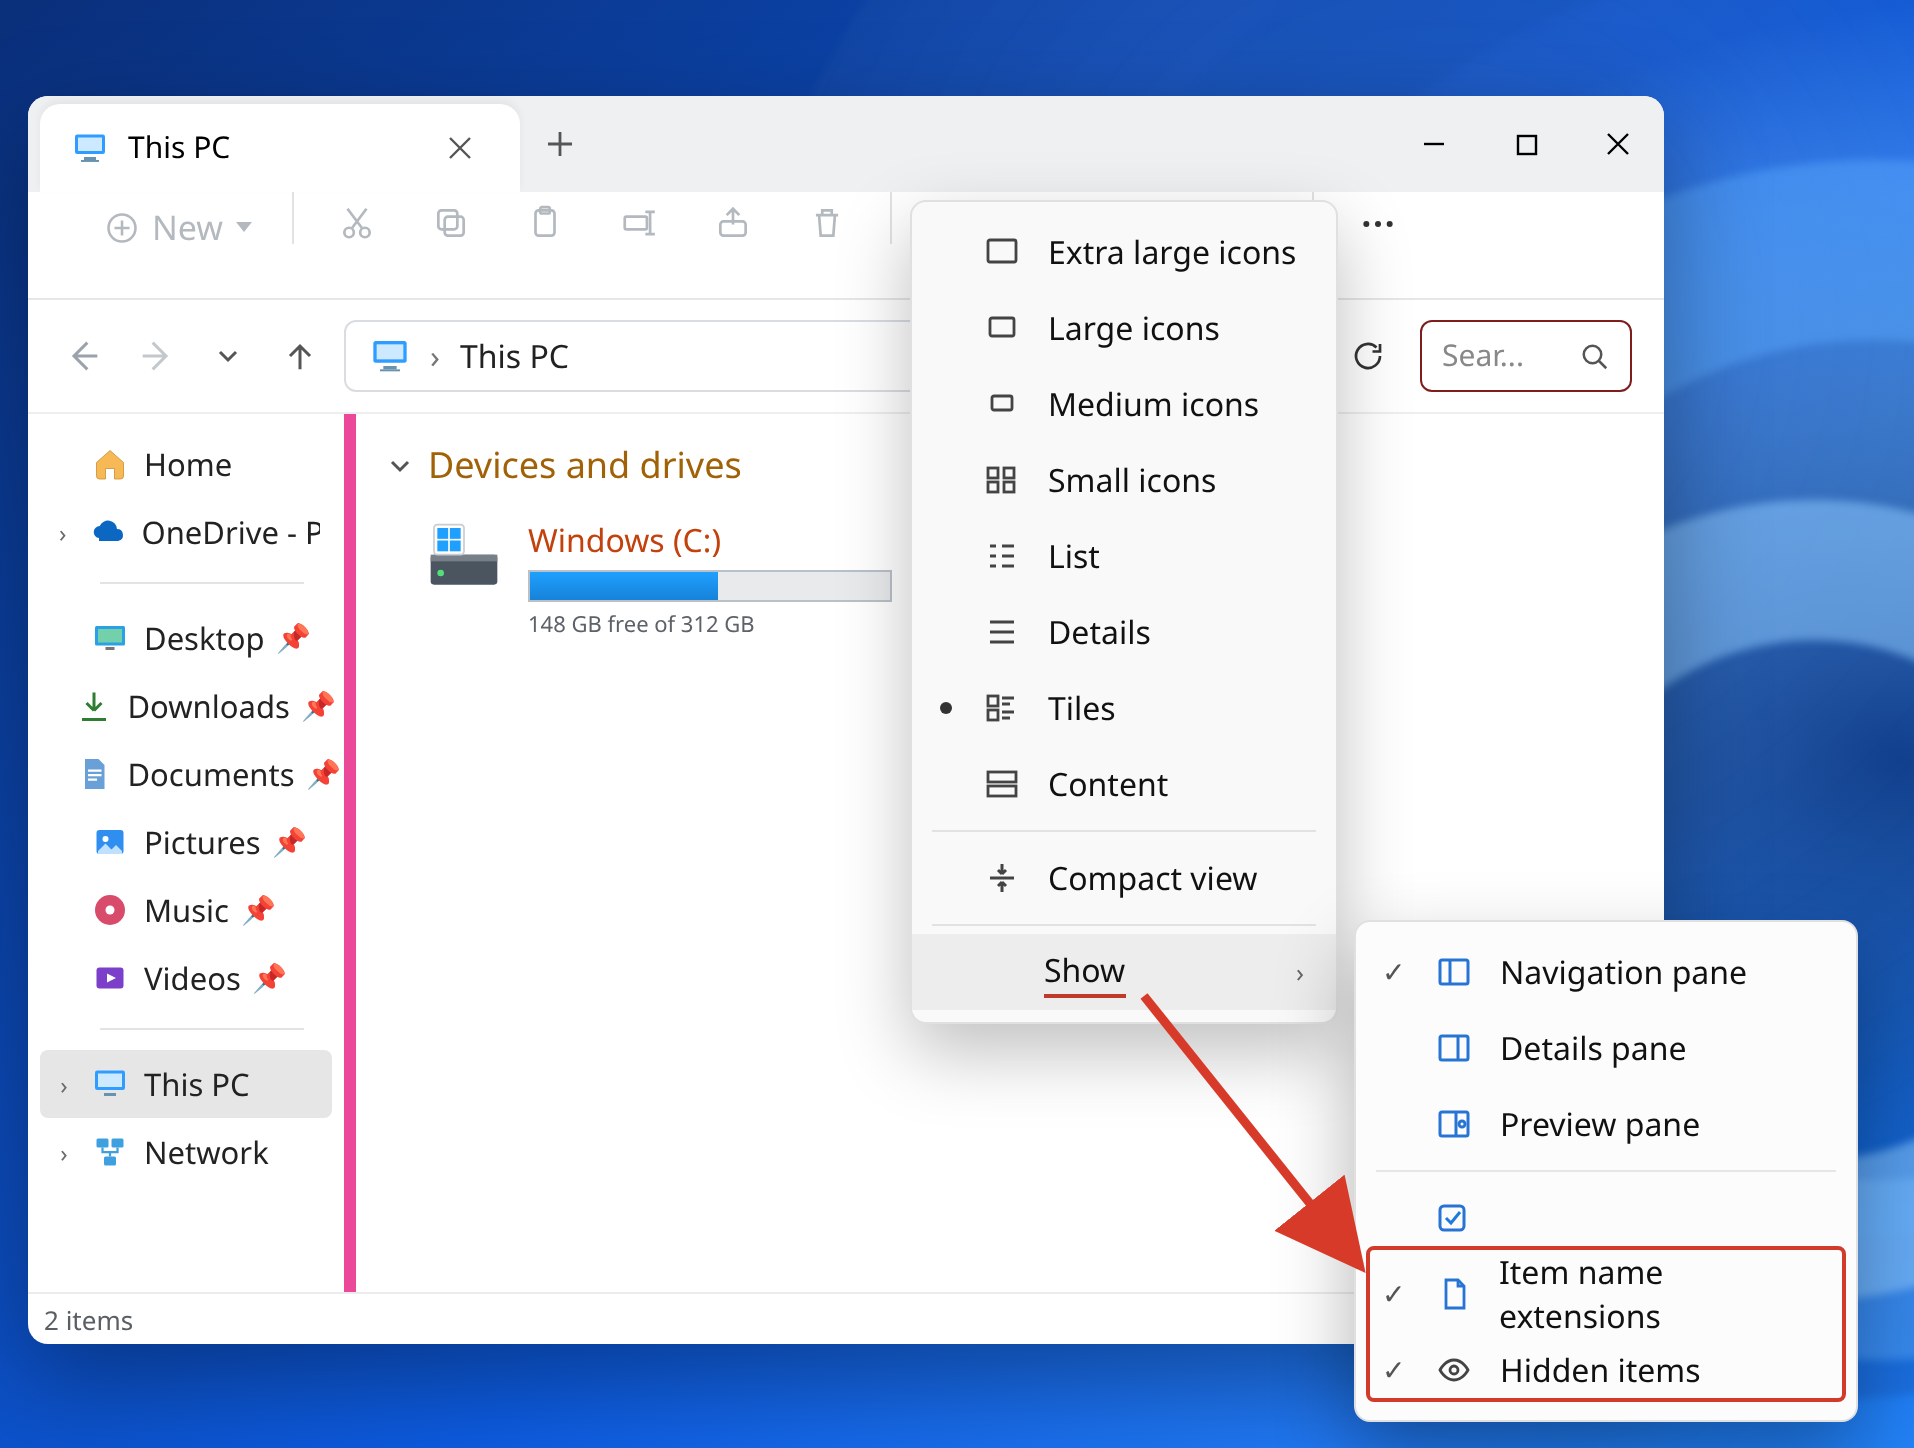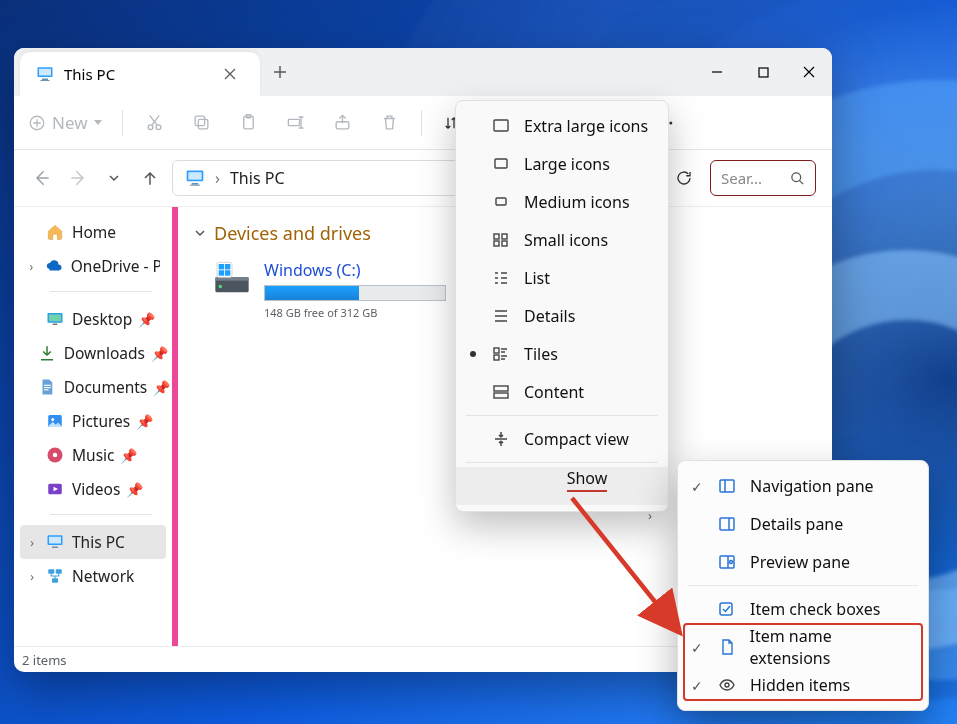--- a/index.html
+++ b/index.html
@@ -36,21 +36,21 @@
   }
   .tab-icon { width:18px; height:18px; display:inline-flex; }
   .tab-close { margin-left:auto; width:28px; height:28px; display:flex; align-items:center; justify-content:center; border-radius:4px; color:#555; cursor:pointer;}
   .newtab { width:40px; display:flex; align-items:center; justify-content:center; color:#555; font-size:20px; cursor:pointer;}
   .spacer { flex:1; }
   .winbtns { display:flex; }
   .winbtn { width:46px; display:flex; align-items:center; justify-content:center; color:#000;}
   .winbtn svg{stroke:#000;}
 
   
-  .toolbar { height:54px; display:flex; align-items:center; gap:4px; padding:0 4px; border-bottom:1px solid #e6e6e6; color:#9aa2ab; }
+  .toolbar { height:54px; display:flex; align-items:flex-start; gap:4px; padding:0 28px; border-bottom:1px solid #e6e6e6; color:#9aa2ab; }
   .tbtn { display:flex; align-items:center; gap:6px; padding:6px 10px; border-radius:6px; font-size:17px; color:#6a7078; cursor:pointer;}
   .tbtn.disabled{ color:#b3b9bf; }
   .tbtn.icononly{ padding:6px 12px;}
   .divider { width:1px; height:26px; background:#e2e2e2; margin:0 6px; }
   .caret{ width:0;height:0;border-left:4px solid transparent;border-right:4px solid transparent;border-top:5px solid currentColor; display:inline-block;}
   .toolbtn-black{ color:#333; }
 
   
   .addressrow { display:flex; align-items:center; gap:8px; padding:10px 16px 10px 14px; }
   .navarrow { width:28px; height:28px; display:flex; align-items:center; justify-content:center; color:#777; cursor:pointer;}
@@ -72,21 +72,21 @@
   .pin{ color:#8f9498; font-size:14px; margin-left:-2px;}
   .navitem.selected{ background:#e6e6e6; }
   .hide-chev .chevleft{visibility:hidden;}
 
   .content { flex:1; padding:8px 16px; position:relative; overflow:hidden;}
   .section-head{ display:flex; align-items:center; gap:8px; color:#a16207; font-size:18px; cursor:pointer; padding:6px 0;}
   .section-head .sectchev{ color:#555; font-size:12px;}
   .drive{ display:flex; gap:12px; padding:8px 0 0 18px; }
   .drive-icon{ width:40px; height:40px; display:inline-flex;}
   .drive-info{ display:flex; flex-direction:column; gap:4px;}
-  .drive-name{ font-size:16px; color:#1d4ed8;}
+  .drive-name{ font-size:16px; color:#c2410c;}
   .drive-bar{ width:182px; height:16px; border:1px solid #b9c1c8; background:#e8eaec; overflow:hidden;}
   .drive-fill{ height:100%; background:linear-gradient(#1ea0ff,#1782d8);}
   .drive-free{ font-size:11px; color:#5c6268;}
   .drive-partial{ position:absolute; left:280px; top:58px; width:10px; height:56px; background:#fff; overflow:hidden;}
   .drive-partial .pbar{ position:absolute; left:-14px; }
 
   .statusbar{ height:26px; border-top:1px solid #ececec; display:flex; align-items:center; padding:0 8px; font-size:13px; color:#5a5f65;}
 
   
   .menu{
@@ -527,21 +527,21 @@
   <div class="msep"></div>
   <div class="mitem">
       <span class="mic">
         <svg width="16" height="16" viewBox="0 0 16 16" stroke="#444" stroke-width="1.5" fill="none">
           <path d="M8 1v5m0 0l-2-2m2 2l2-2M8 15v-5m0 0l-2 2m2-2l2 2M2 8h12"></path>
         </svg>
       </span>
       <span class="txt">Compact view</span>
     </div>
   <div class="msep"></div>
-  <div class="mitem hover showitem" style="justify-content:flex-start;padding-left:66px;flex-direction:column;">
+  <div class="mitem hover showitem" style="justify-content:flex-start;padding-left:66px;">
     <span class="label">Show</span>
     <span class="sub">›</span>
   </div>
 </div>
 
 <div class="submenu">
   <div class="mitem">
       <span class="check">✓</span>
       <span class="mic">
         <svg width="16" height="16" viewBox="0 0 16 16" fill="none" stroke="#2874d4" stroke-width="1.5">
@@ -571,21 +571,20 @@
       <span class="txt">Preview pane</span>
     </div>
   <div class="sbsep"></div>
   <div class="mitem">
       <span class="mic">
         <svg width="16" height="16" viewBox="0 0 16 16" fill="none" stroke="#2874d4" stroke-width="1.5">
           <rect x="1" y="2" width="12" height="12" rx="2"></rect>
           <path d="M4 8l2.5 2.5L11 5" stroke="#1e7bd8"></path>
         </svg>
       </span>
-      <span class="txt">Item check boxes</span>
     </div>
   <div class="mitem">
       <span class="check">✓</span>
       <span class="mic">
         <svg width="16" height="16" viewBox="0 0 16 16" fill="none" stroke="#2874d4" stroke-width="1.4">
           <path d="M4 1h6l3 3v11H4z"></path>
           <path d="M10 1v3h3"></path>
         </svg>
       </span>
       <span class="txt">Item name extensions</span>

